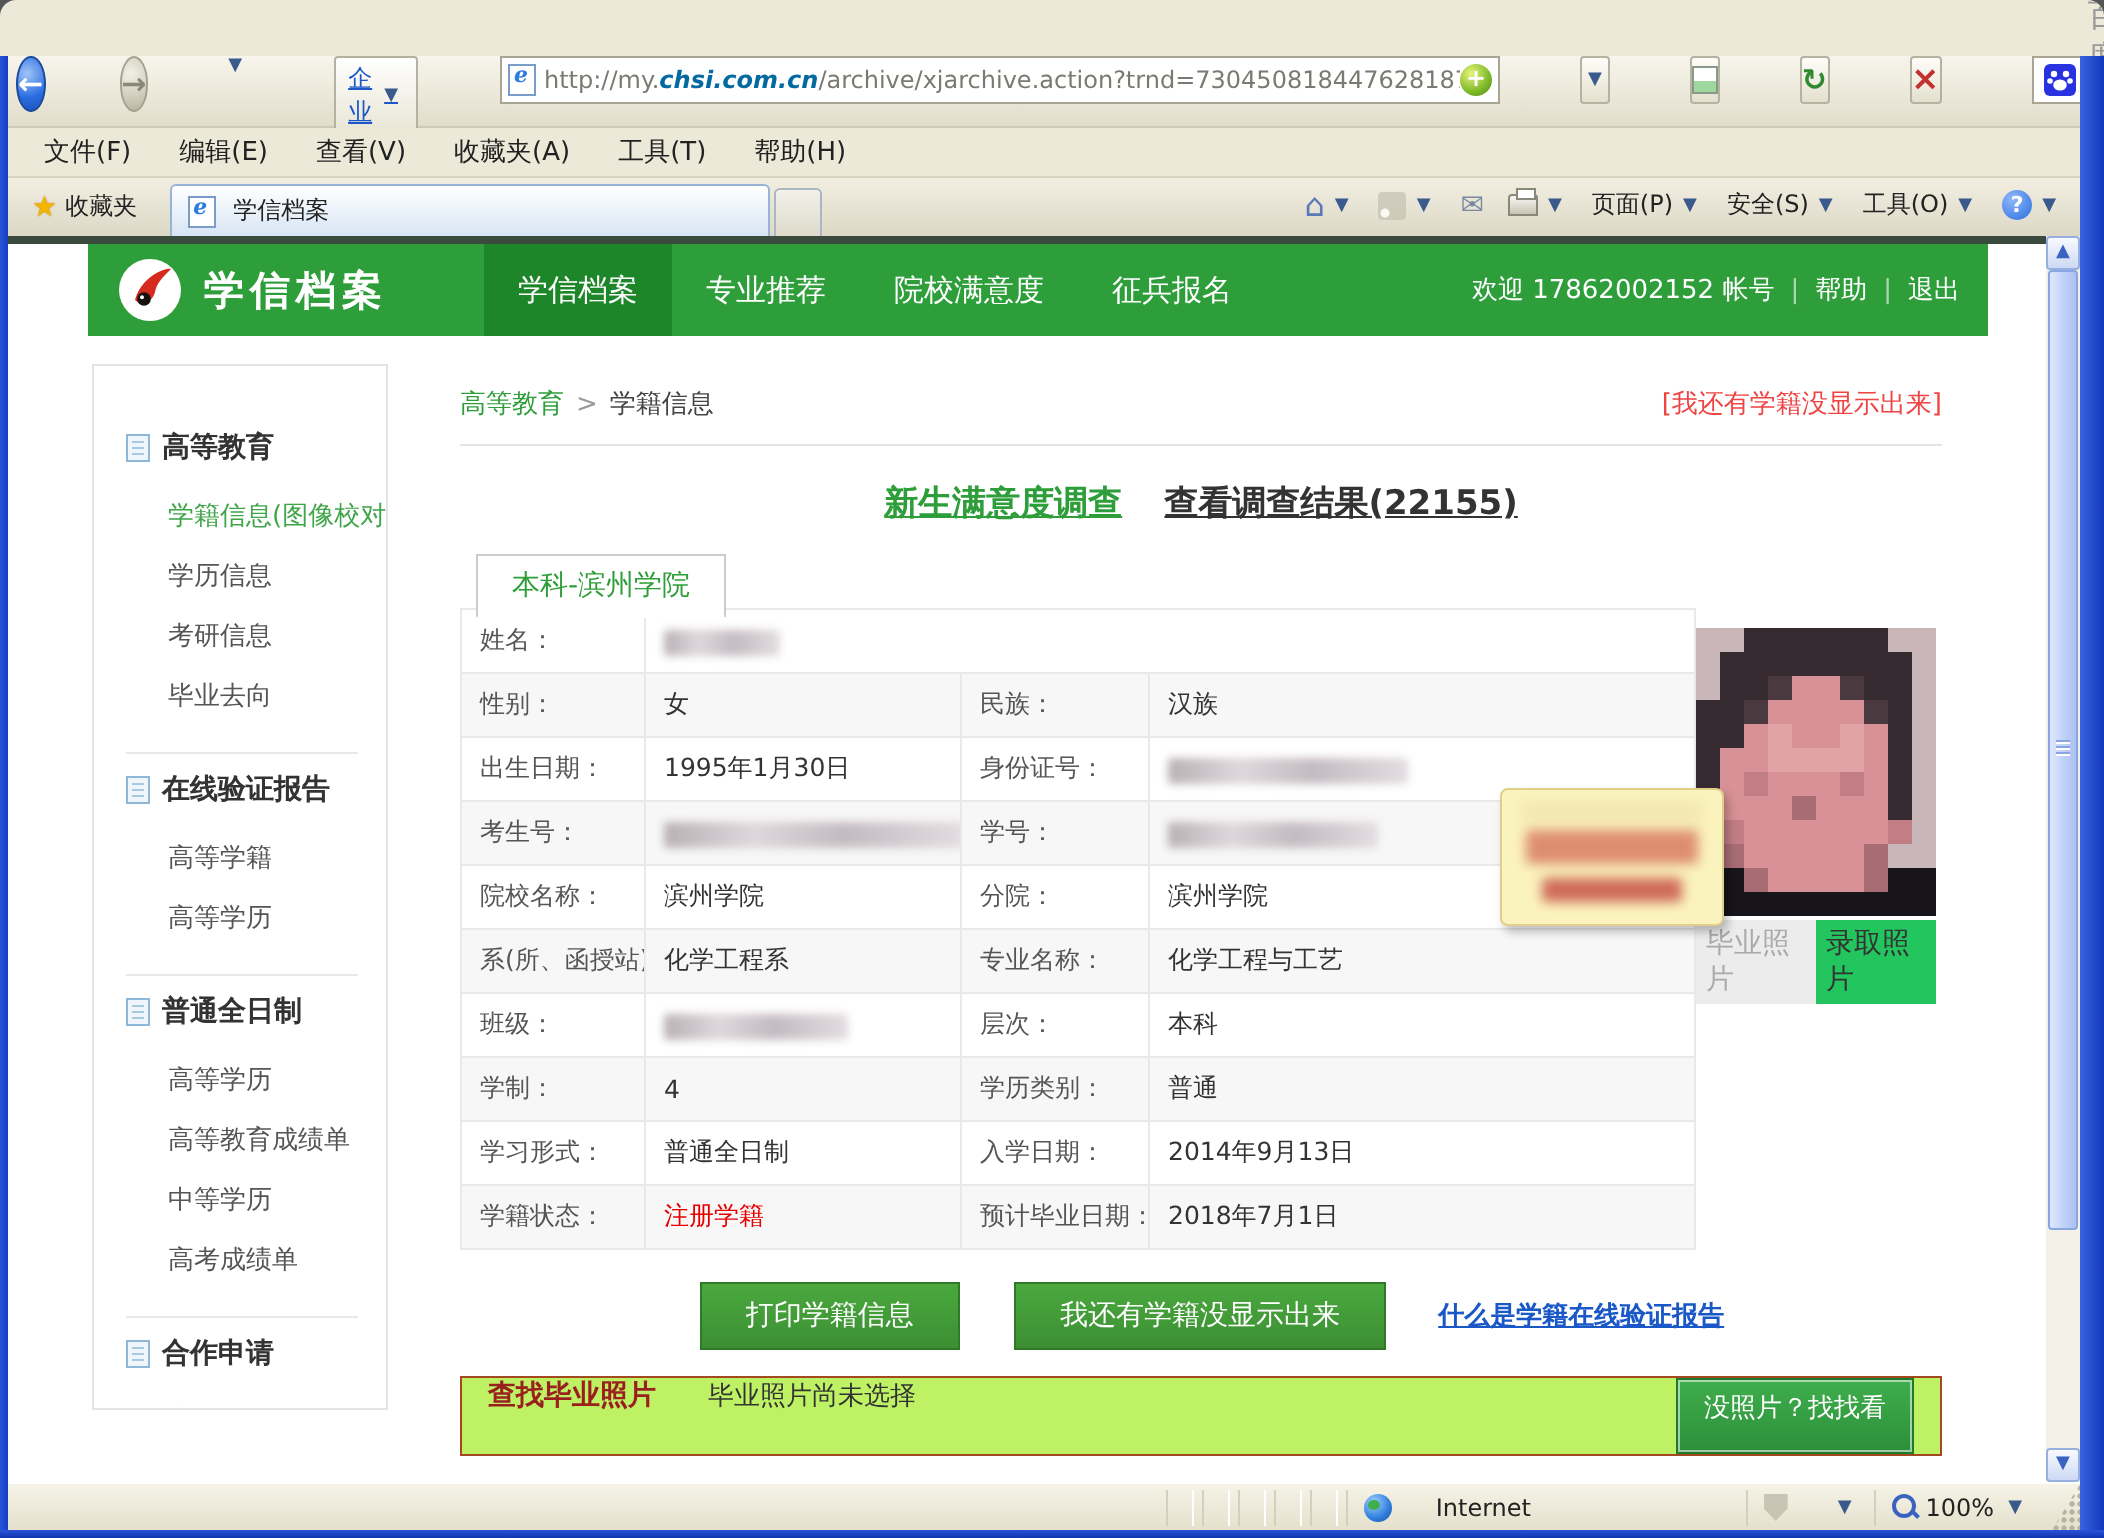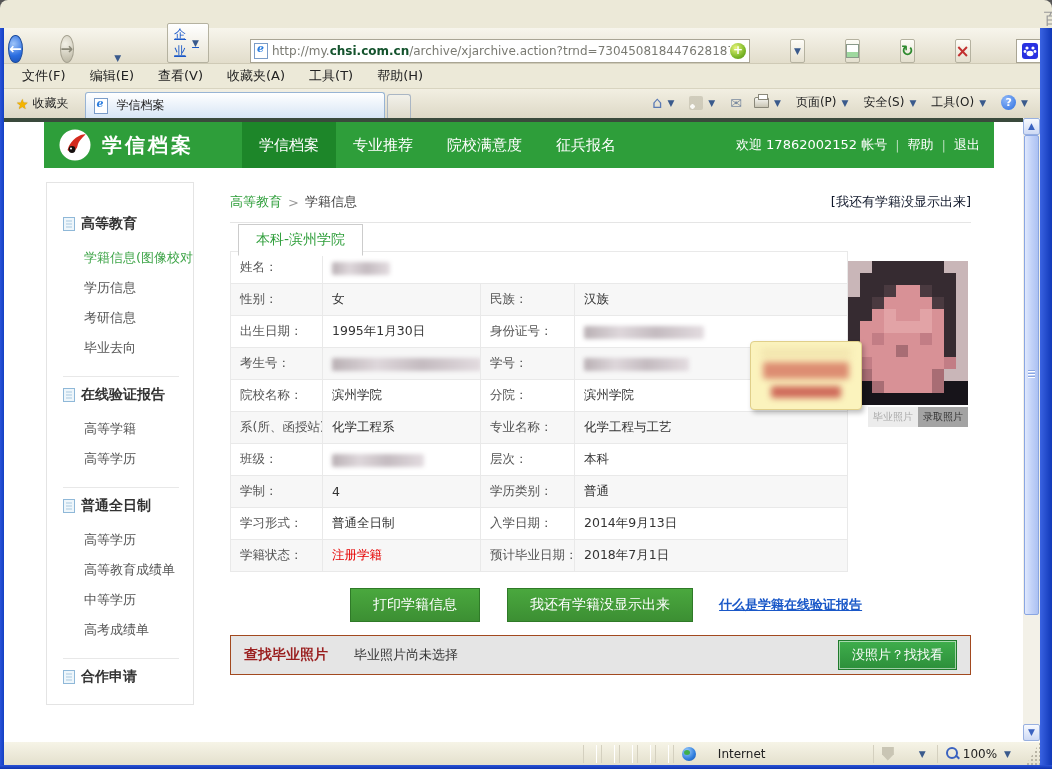--- a/index.html
+++ b/index.html
@@ -27,39 +27,39 @@
   background:radial-gradient(circle at 30% 25%,#8fb8f8,#3d74e8 55%,#1e50c0); }
 .wb-close { background:radial-gradient(circle at 30% 25%,#f0a088,#da4e2a 55%,#b83010); }
 .wb-min::before { content:""; position:absolute; left:4px; bottom:3px; width:9px; height:3px; background:#fff; }
 .wb-max::before { content:""; position:absolute; left:4px; top:4px; right:4px; bottom:4px;
   border:2px solid #fff; border-top-width:3px; }
 .wb-close::before { content:"×"; position:absolute; width:100%; text-align:center;
   color:#fff; font-weight:bold; font-size:16px; line-height:19px; }
 
 
 .addrbar { position:absolute; left:4px; right:12px; top:28px; height:36px; z-index:30;
-  background:linear-gradient(#f7f5ec,#e2ddcb); display:flex; align-items:flex-end; padding:0 4px;
+  background:linear-gradient(#f7f5ec,#e2ddcb); display:flex; align-items:flex-start; padding:0 4px;
   border-bottom:1px solid #cfcab6;gap:37px; }
 .navcircle { width:28px; height:28px; border-radius:50%; border:1px solid #1a4a9c; color:#fff;
   font-size:15px; font-weight:bold; text-align:center; line-height:26px; cursor:pointer;
   background:radial-gradient(circle at 35% 30%,#9fc4f8,#2a6de0 60%,#1c53b8); }
 .navcircle.disabled { background:radial-gradient(circle at 35% 30%,#f2f0e6,#cdc9b8 65%,#b8b4a2);
   color:#8a8878; border-color:#a5a190; }
 .icon-back::before { content:"←"; } .icon-fwd::before { content:"→"; }
 .dd { color:#3a5a8c; font-size:9px; padding:0 3px; cursor:pointer; }
 .dd::before { content:"▼"; }
 .zone-btn { display:flex; align-items:center; gap:3px; background:linear-gradient(#fff,#e8e4d4);
   border:1px solid #b5b2a0; border-radius:2px; padding:2px 6px; margin:0 4px 0 6px;
   font-size:12px; color:#1a58c8; text-decoration:underline; cursor:pointer; }
 .url-field { display:flex; align-items:center; flex:0 0 500px; height:24px; background:#fff;
   border:1px solid #a9a594; padding:0 3px; overflow:hidden; white-space:nowrap; }
 .page-ico { flex:0 0 14px; height:16px; background:#fff; border:1px solid #7a9cc8; position:relative; margin-right:4px; }
 .page-ico::before { content:"e"; position:absolute; left:2px; top:-2px; font:italic bold 11px "DejaVu Serif",serif; color:#2a7de0; }
 .url-text { font-size:12px; color:#7a7a72; overflow:hidden; }
-.url-text b { color:#14532d; font-weight:bold; }
+.url-text b { color:#0369a1; font-weight:bold;font-style:italic; }
 .go-orb { flex:0 0 16px; height:16px; margin-left:auto; border-radius:50%; position:relative;
   background:radial-gradient(circle at 35% 30%,#e8f57a,#7db829 60%,#4e8a12); }
 .go-orb::before { content:"+"; position:absolute; width:100%; text-align:center; color:#fff; font-weight:bold; font-size:12px; line-height:15px; }
 .tool-sq { width:24px; height:24px; margin-left:3px; border:1px solid #b5b2a0; border-radius:2px;
   background:linear-gradient(#fefdf8,#e4dfce); display:flex; align-items:center; justify-content:center; cursor:pointer; }
 .icon-refresh::before { content:"↻"; color:#2f8a2f; font-weight:bold; font-size:15px; }
 .icon-stop::before { content:"×"; color:#c23030; font-weight:bold; font-size:17px; }
 .compat-ico { width:13px; height:14px; border:1px solid #8a9a8a; background:linear-gradient(#fff 55%,#9fd89f 55%); }
 .search-field { display:flex; align-items:center; flex:1 1 auto; height:24px; background:#fff;
   border:1px solid #a9a594; margin-left:8px; padding:0 5px; gap:6px; }
@@ -119,21 +119,21 @@
   border:1px solid #e4e4e4; padding:24px 4px 10px 16px; overflow:hidden; }
 .sec-head { display:flex; align-items:center; gap:6px; font-size:14px; font-weight:bold; color:#333; margin:8px 0 10px; }
 .sec-item { font-size:13px; color:#555; padding:6px 0 6px 21px; cursor:pointer; white-space:nowrap; }
 .sec-item.active { color:#3fa549; }
 .sec-divider { border-top:1px solid #e8e8e8; margin:13px 10px 9px 0; }
 
 .main { margin-left:168px; padding:25px 23px 0 18px; }
 .crumbs { display:flex; align-items:center; font-size:13px; color:#444; padding-bottom:11px; border-bottom:1px solid #e5e5e5; }
 .crumb-parent { color:#2e9e3a; cursor:pointer; }
 .crumb-sep { padding:0 6px; color:#999; }
-.no-record { margin-left:auto; color:#0f172a; cursor:pointer; }
+.no-record { margin-left:auto; color:#ef4444; cursor:pointer; }
 .survey-row { text-align:center; padding:17px 0 13px; }
 .survey-link { font-size:17px; font-weight:bold; text-decoration:underline; cursor:pointer; }
 .survey-link.green { color:#2e9e3a; margin-right:16px; }
 .survey-link.dark { color:#333; }
 .xjtab-row { padding-left:8px; height:28px; }
 .xjtab { display:inline-block; border:1px solid #ccc; border-bottom:1px solid #fff; background:#fff;
   color:#2e9e3a; font-size:14px; padding:6px 17px; position:relative; top:1px; z-index:2; cursor:pointer; }
 
 
 .record-area { position:relative; }
@@ -143,41 +143,41 @@
 td.lab { text-align:left; color:#555; }
 td.val { color:#333; }
 td.val.red { color:#e60000;font-family:Liberation Serif, serif; }
 .col-l1 { width:92px; } .col-v1 { width:158px; } .col-l2 { width:94px; } .col-v2 { width:273px; }
 .redact { display:inline-block; height:13px; border-radius:2px; vertical-align:middle;
   background:linear-gradient(90deg,#b9b0b4,#ded7db 30%,#c4bbc0 60%,#e3dce0); filter:blur(2px); }
 
 
 .photo-panel { position:absolute; left:618px; top:10px; width:120px; z-index:3; }
 .photo-svg { display:block; width:120px; height:144px; }
-.photo-tabs { display:flex; justify-content:flex-end; margin-top:2px; font-size:10px; }
+.photo-tabs { display:flex; justify-content:flex-end; margin-top:2px; font-size:14px; }
 .ptab { padding:3px 5px; cursor:pointer; }
 .ptab.dim { background:#ececec; color:#aaa; }
-.ptab.on { background:#a3a3a3; color:#333; }
+.ptab.on { background:#22c55e; color:#333; }
 
 
 .tooltip { position:absolute; left:520px; top:90px; width:112px; height:69px; z-index:5;
   background:#fbf3bd; border:1px solid #e0cf8a; border-radius:4px; box-shadow:2px 3px 5px rgba(0,0,0,.25); padding:6px 8px; }
 .tblur-a { height:10px; background:#f3e6b0; filter:blur(3px); margin:0 2px 4px; border-radius:2px; }
 .tblur-b { height:17px; background:#dd8d72; filter:blur(3px); margin:0 4px 7px; border-radius:2px; }
 .tblur-c { height:12px; background:#cf6a5a; filter:blur(3px); margin:0 12px; border-radius:2px; }
 
 
 .actions { text-align:center; margin:16px 0 0; }
 .btn-green { display:inline-block; background:linear-gradient(#4aa83e,#3c8f33); border:1px solid #2f7a28;
   color:#fff; font-size:14px; padding:7px 22px; margin:0 11px; cursor:pointer; }
 .what-link { color:#1a58c8; text-decoration:underline; font-size:13px; font-weight:bold; margin-left:10px; cursor:pointer; }
 
 
-.photo-finder { margin-top:13px; background:#e5e5e5; border:1px solid #a2491f; height:40px;
-  display:flex; align-items:center; padding:0 13px; }
+.photo-finder { margin-top:13px; background:#bef264; border:1px solid #a2491f; height:40px;
+  display:flex; padding:0 13px; }
 .pf-title { color:#9a1f1f; font-weight:bold; font-size:14px; margin-right:26px; }
 .pf-status { font-size:13px; color:#333; }
 .pf-btn { margin-left:auto; background:linear-gradient(#3fae4c,#2c8f3a); border:1px solid #1f7a2c;
   box-shadow:inset 0 0 0 1px rgba(255,255,255,.55); color:#fff; font-size:13px; padding:5px 13px; cursor:pointer; }
 
 
 .scroll { position:absolute; left:1019px; top:0; width:17px; height:623px; background:#f3f1e8; }
 .sb-btn { position:absolute; left:0; width:17px; height:17px; border:1px solid #98b0e0; border-radius:2px;
   background:linear-gradient(#f8faff,#cdd9f4); color:#3a62c0; font-size:9px; text-align:center; line-height:15px; cursor:pointer; }
 .sb-up { top:0; } .sb-up::before { content:"▲"; }
@@ -387,20 +387,24 @@
         </div>
 
       <div class="main">
         <div class="crumbs">
           <span class="crumb-parent">高等教育</span>
           <span class="crumb-sep">&gt;</span>
           <span>学籍信息</span>
           <span class="no-record">[我还有学籍没显示出来]</span>
         </div>
 
+        <div class="survey-row">
+          <span class="survey-link green">新生满意度调查</span>
+          <span class="survey-link dark">查看调查结果(22155)</span>
+        </div>
 
         <div class="xjtab-row">
           <span class="xjtab">本科-滨州学院</span>
         </div>
 
         <div class="record-area">
           <table class="record-table">
             <colgroup>
                 <col class="col-l1">
                 <col class="col-v1">

